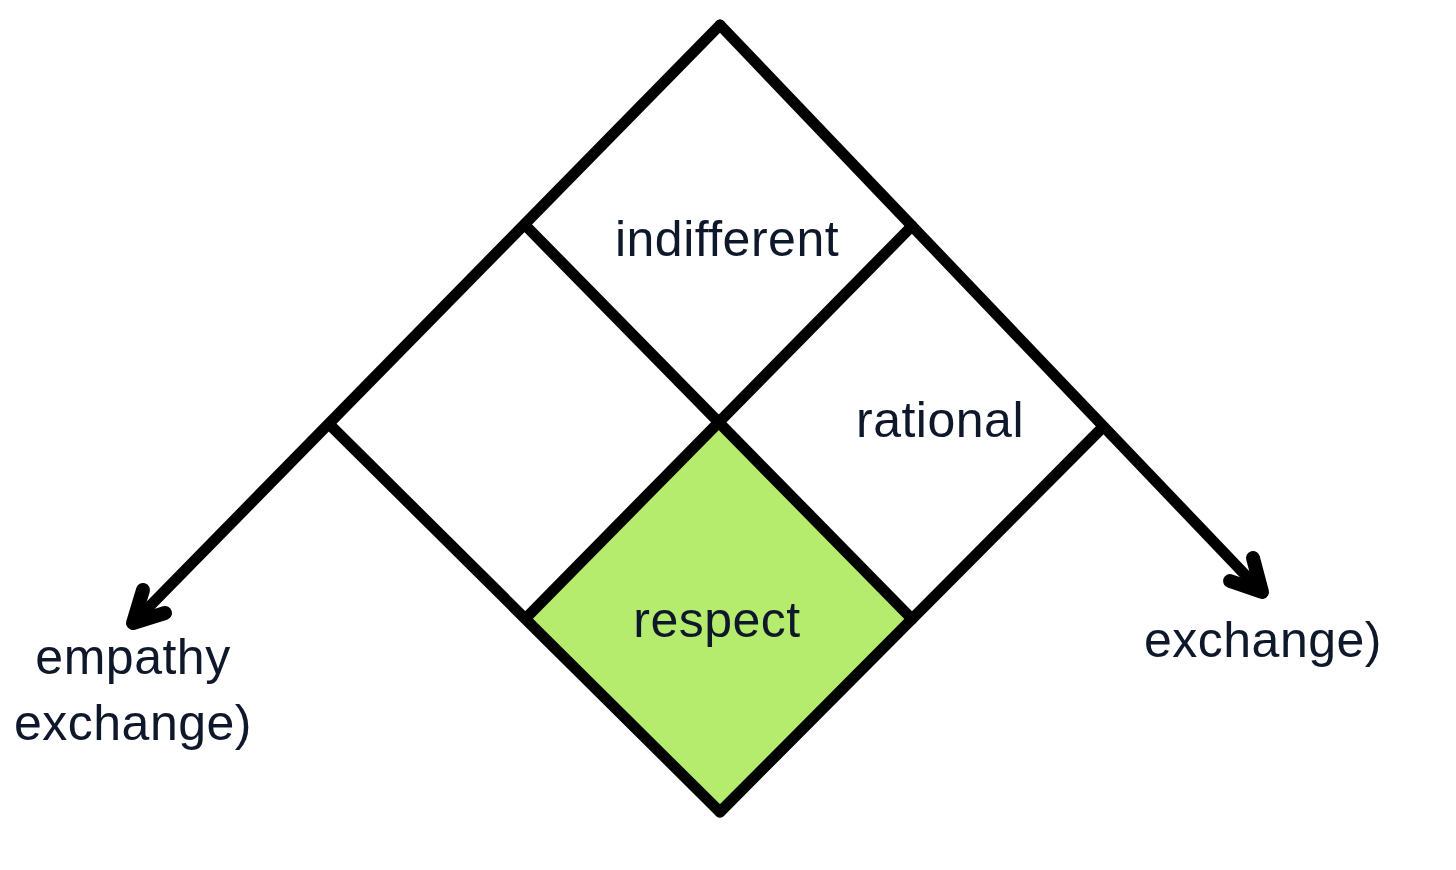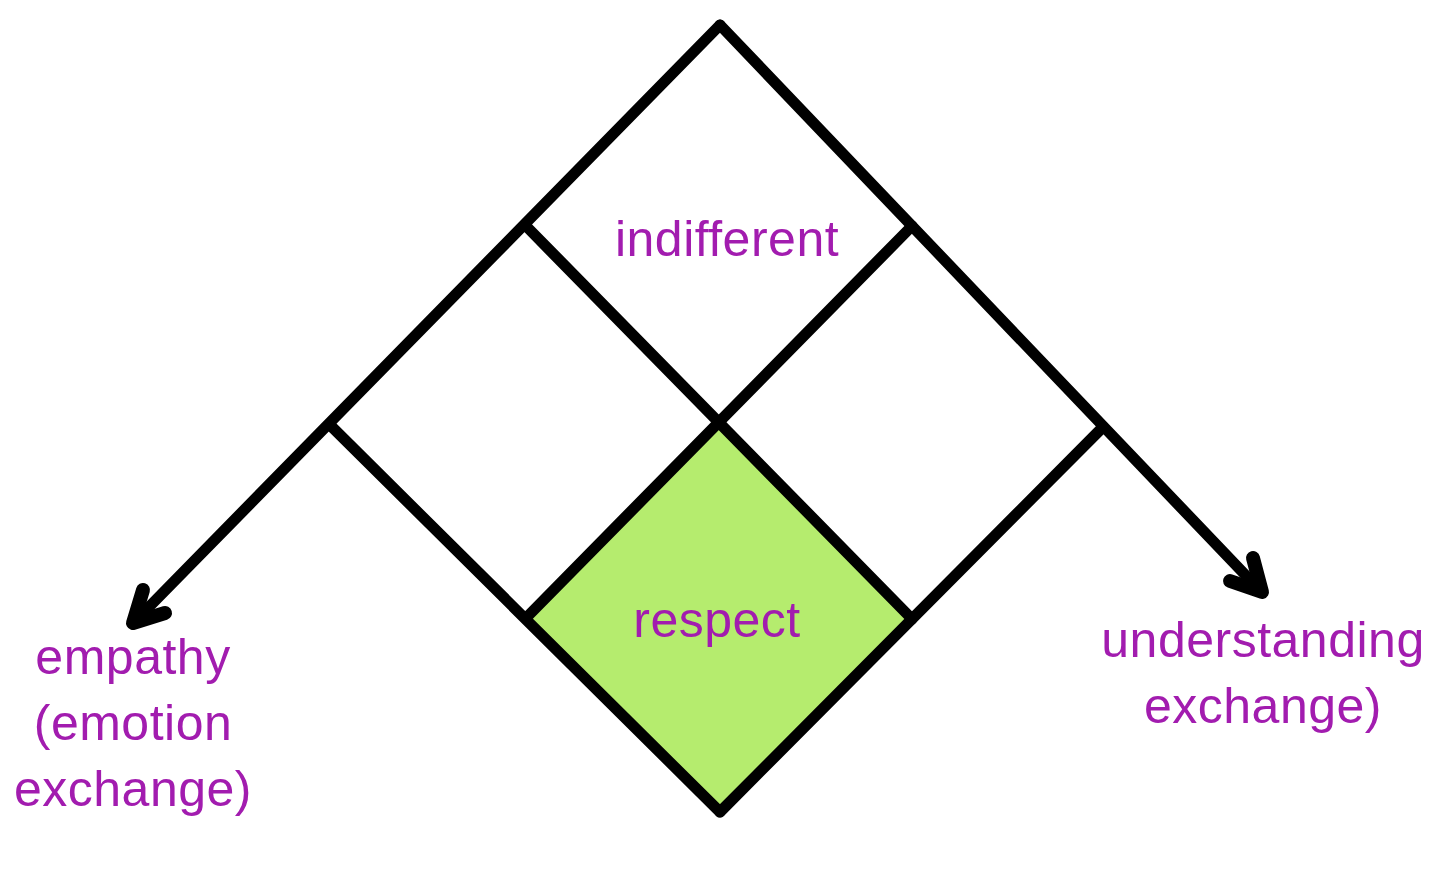--- a/index.html
+++ b/index.html
@@ -7,21 +7,21 @@
     padding: 0;
     background: #ffffff;
   }
   .canvas {
     position: relative;
     width: 1456px;
     height: 870px;
     overflow: hidden;
     background: #ffffff;
     font-family: "Liberation Sans", "DejaVu Sans", sans-serif;
-    color: #a21caf;
+    color: #0f172a;
   }
   .canvas svg {
     position: absolute;
     left: 0;
     top: 0;
     width: 1456px;
     height: 870px;
   }
   .qlabel {
     position: absolute;
@@ -64,27 +64,26 @@
       <path d="M 912 226 L 526 618"></path>
 
       <path d="M 143 590 L 133 623 L 165 613" stroke-width="14"></path>
       <path d="M 1253 558 L 1262 592 L 1230 581" stroke-width="14"></path>
     </g>
   </svg>
 
   <div class="qlabel" style="left:727px; top:239px">indifferent</div>
 
 
+  <div class="qlabel" style="left:940px; top:420px">rational</div>
 
   <div class="qlabel" style="left:717px; top:620px">respect</div>
 
   <div class="axis-label" style="left:133px; top:624px">
     <div>empathy</div>
-    <div>(emotion</div>
     <div>exchange)</div>
   </div>
 
   <div class="axis-label" style="left:1263px; top:607px">
-    <div>understanding</div>
     <div>exchange)</div>
   </div>
 
 </div>
 
 </body></html>

